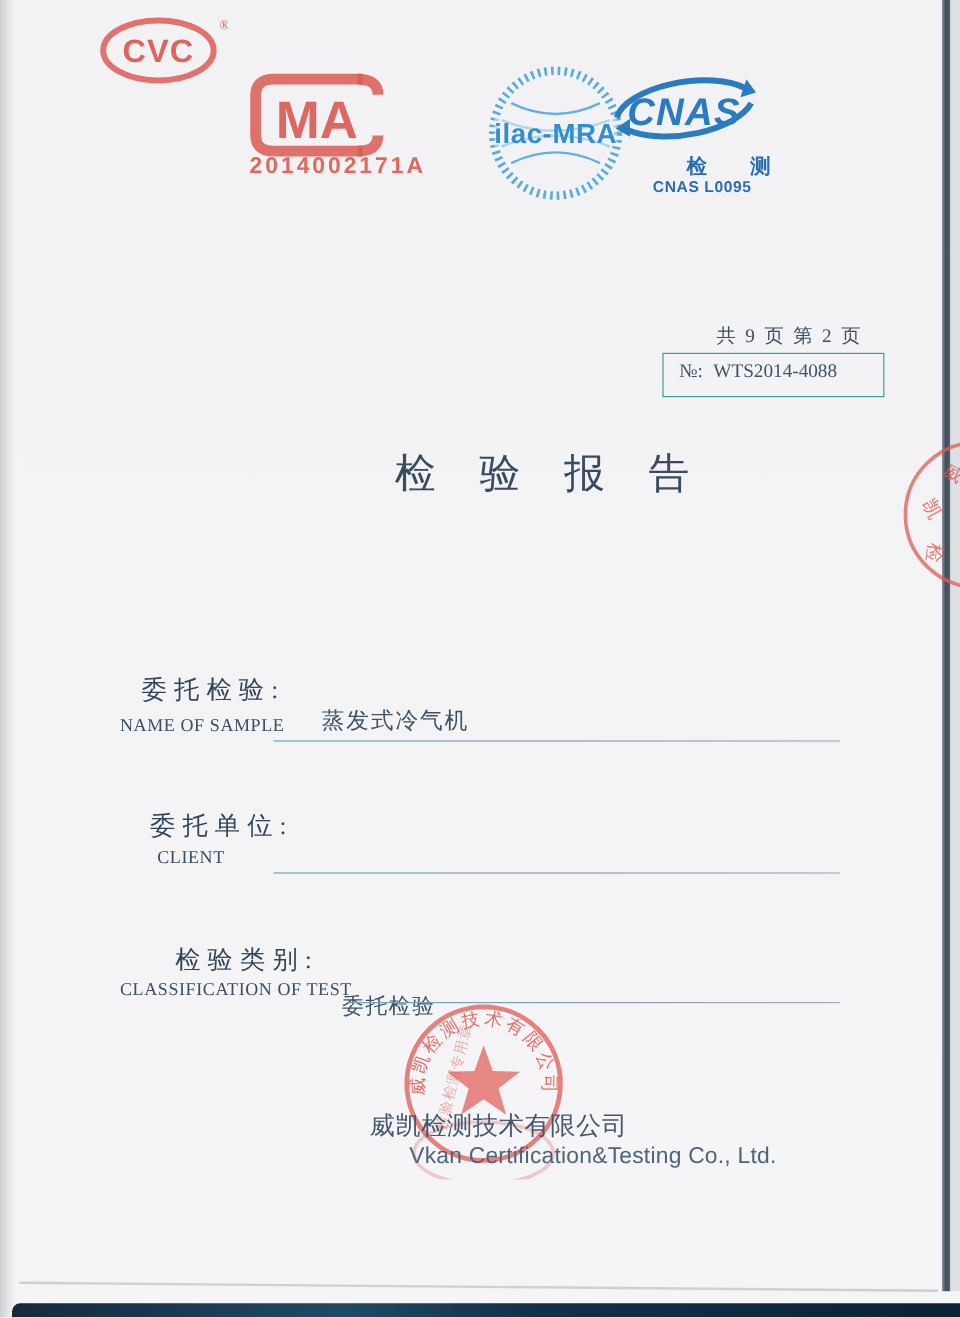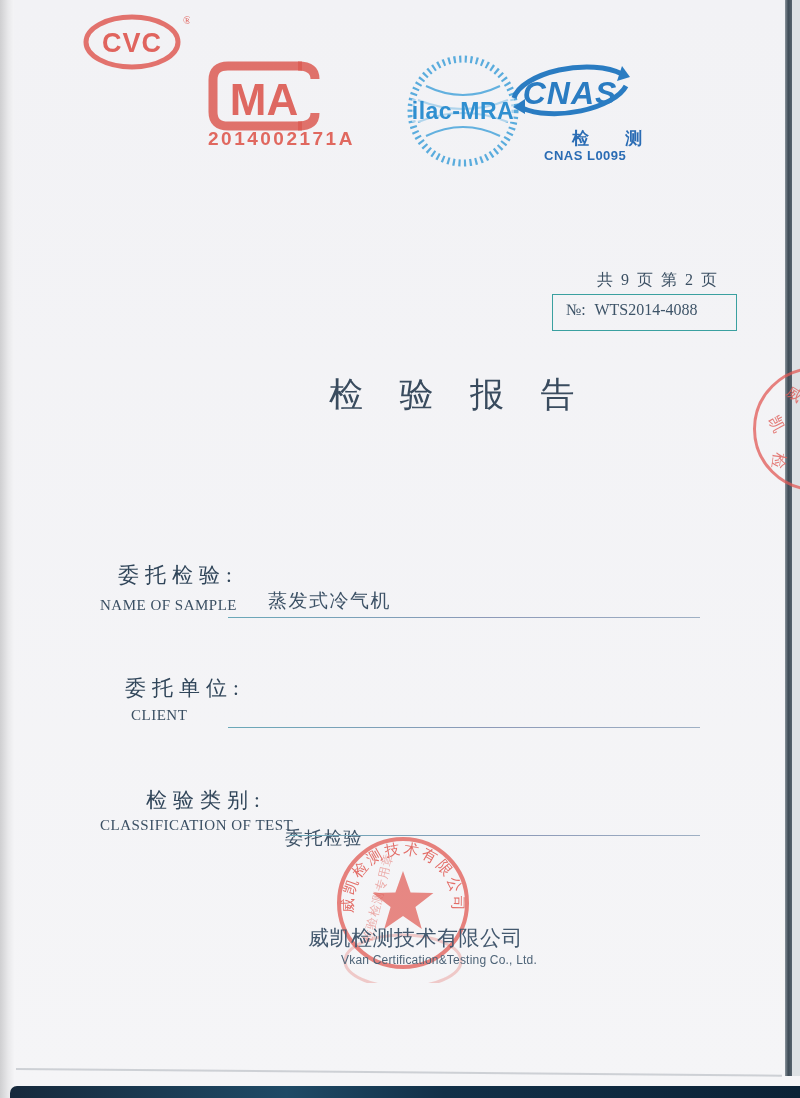--- a/index.html
+++ b/index.html
@@ -48,21 +48,21 @@
   .row2-value{left:268px;top:679px;}
   .row2-en{left:131px;top:707px;}
   .row2-line{left:228px;top:727px;width:472px;}
   .row3-label{left:146px;top:786px;}
   .row3-value{left:285px;top:790px;margin-top:36px;}
   .row3-en{left:100px;top:817px;}
   .row3-line{left:289px;top:835px;width:411px;}
 
   
   .company-cn{left:308px;top:924px;font-size:21px;letter-spacing:0.5px;color:#43586e;}
-  .company-en{left:341px;top:953px;font-size:12px;letter-spacing:.2px;color:#4e6478;}
+  .company-en{left:341px;top:953px;font-size:19px;letter-spacing:.2px;color:#4e6478;}
   .seal{left:330px;top:833px;}
 
   
   .edge-stamp{left:753px;top:367px;width:124px;height:124px;border:3px solid rgba(225,90,85,.75);
         border-radius:50%;box-sizing:border-box;}
   .edge-stamp span{position:absolute;font-size:16px;color:rgba(224,92,88,.8);
         font-family:"Liberation Serif","DejaVu Serif",serif;}
   .ec0{left:30px;top:14px;transform:rotate(32deg);}
   .ec1{left:12px;top:44px;transform:rotate(62deg);}
   .ec2{left:14px;top:80px;transform:rotate(98deg);}

